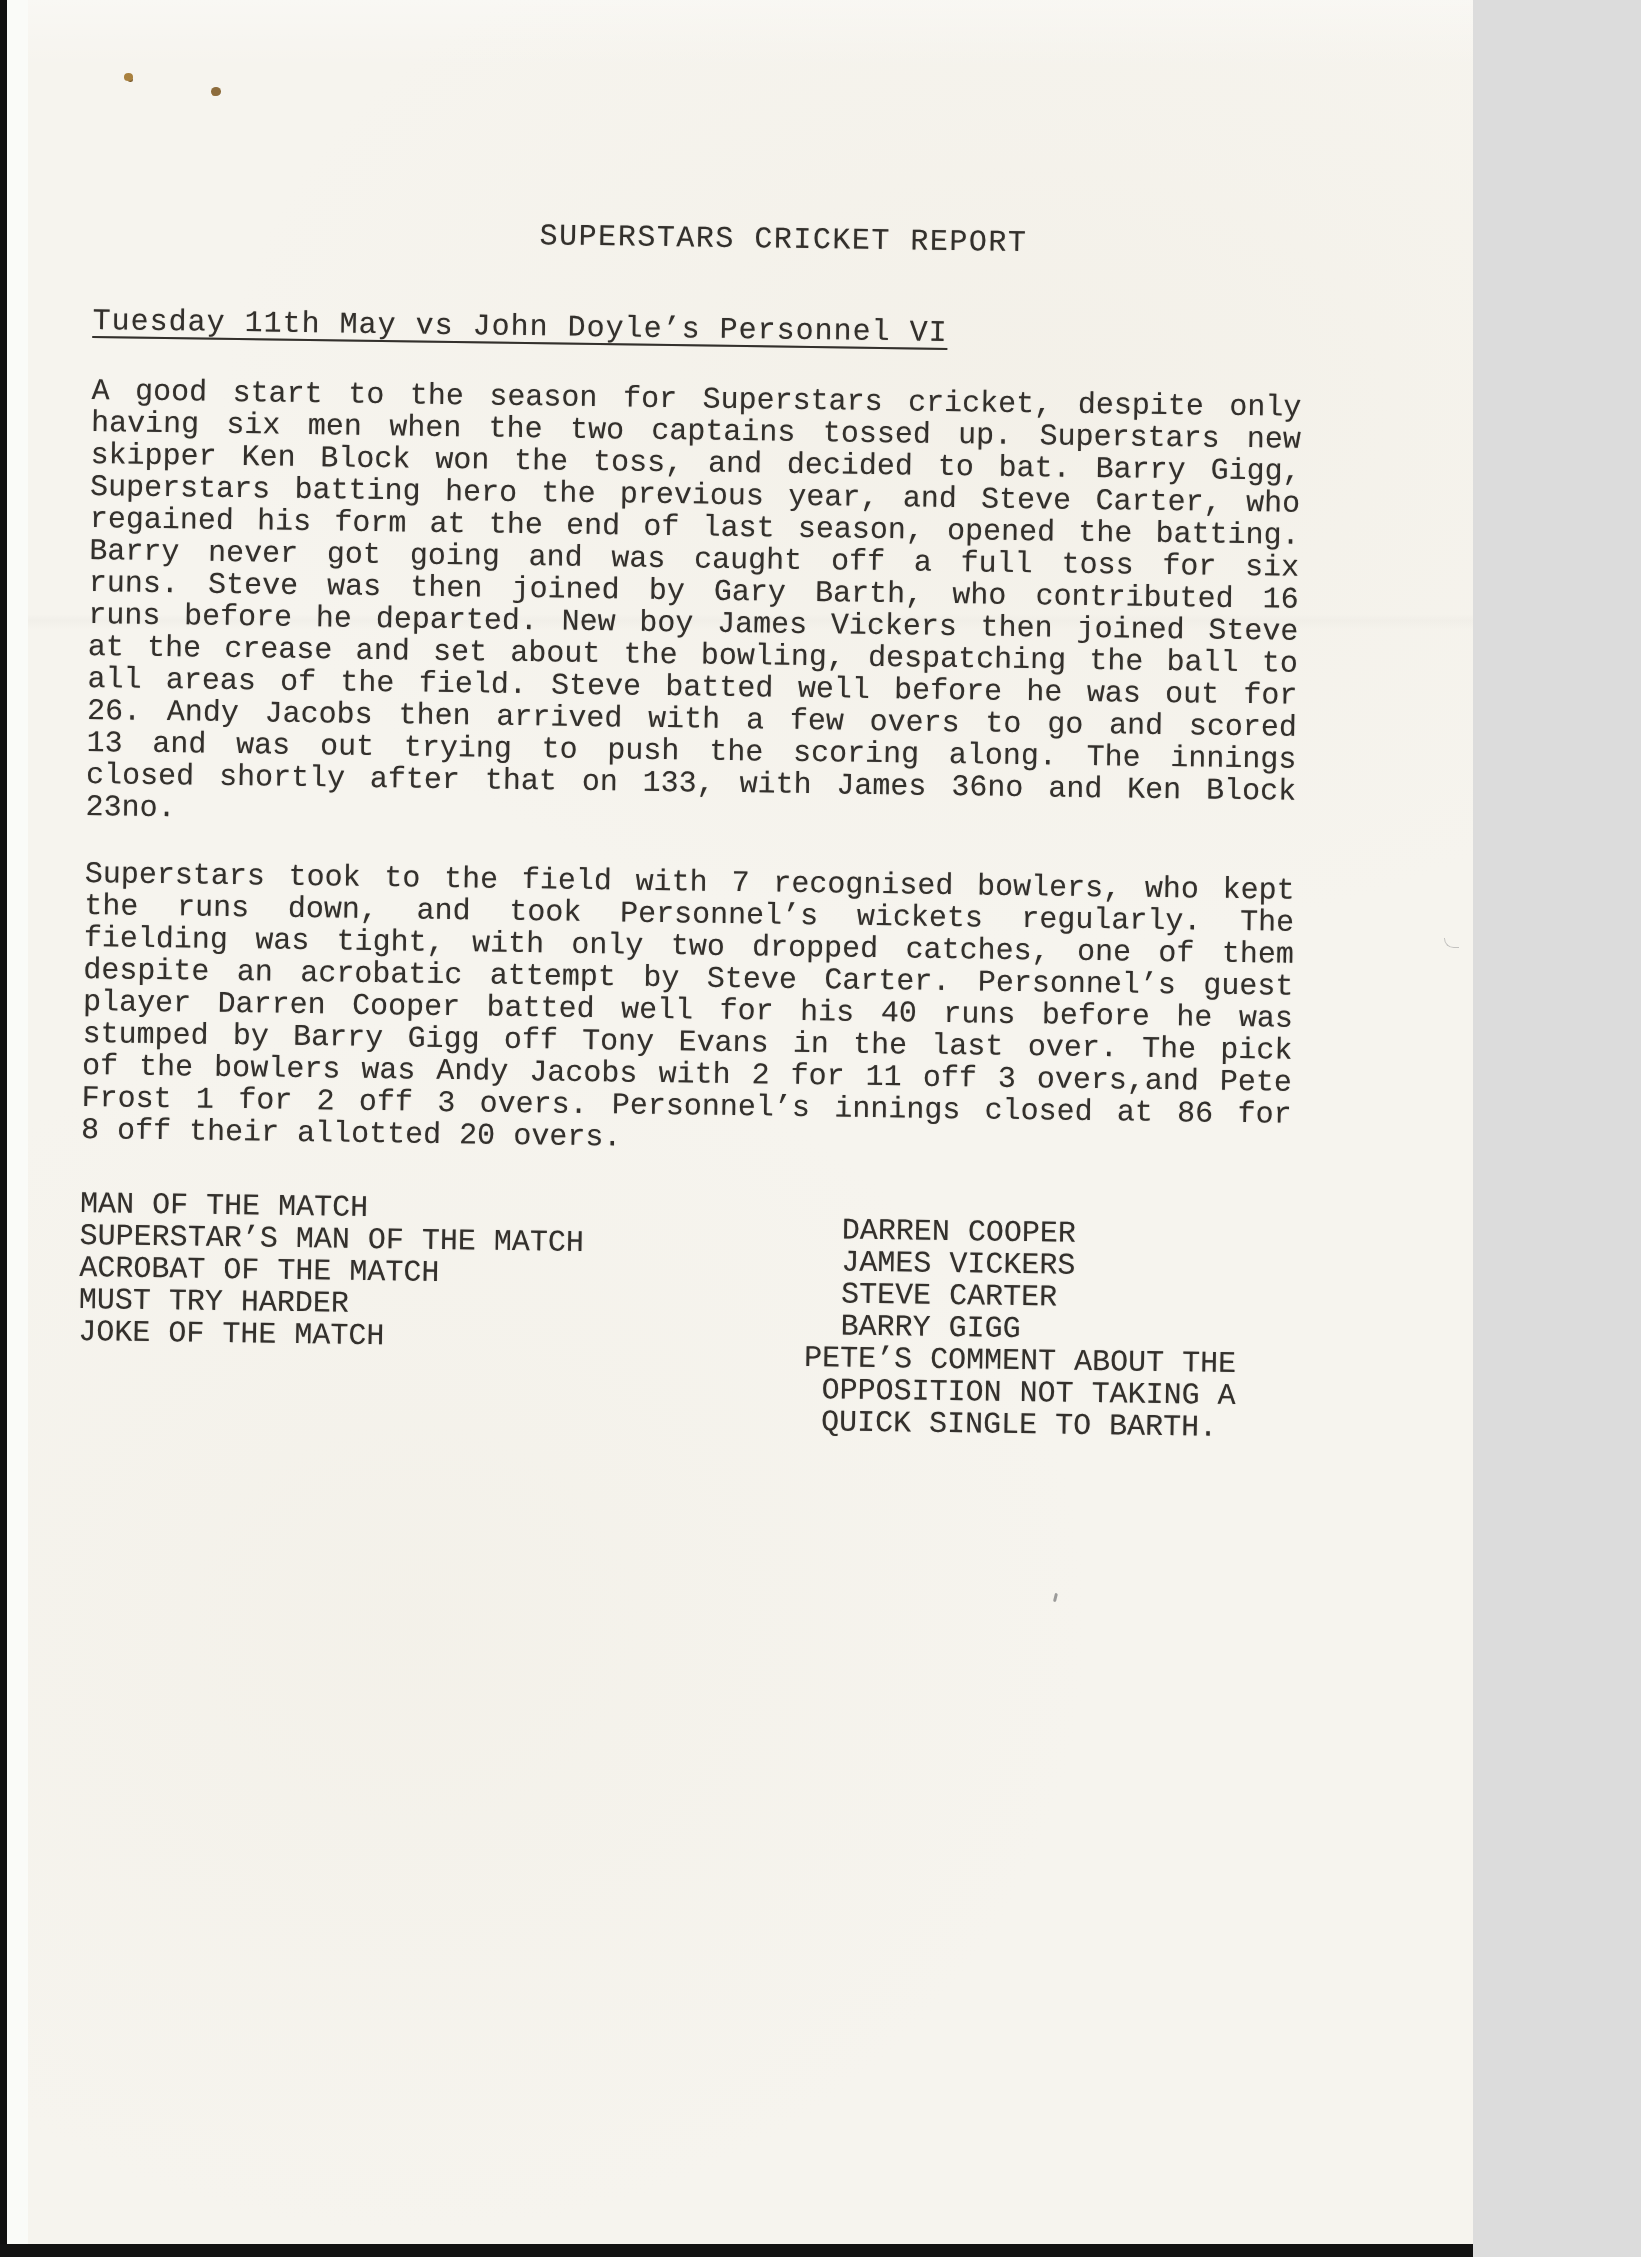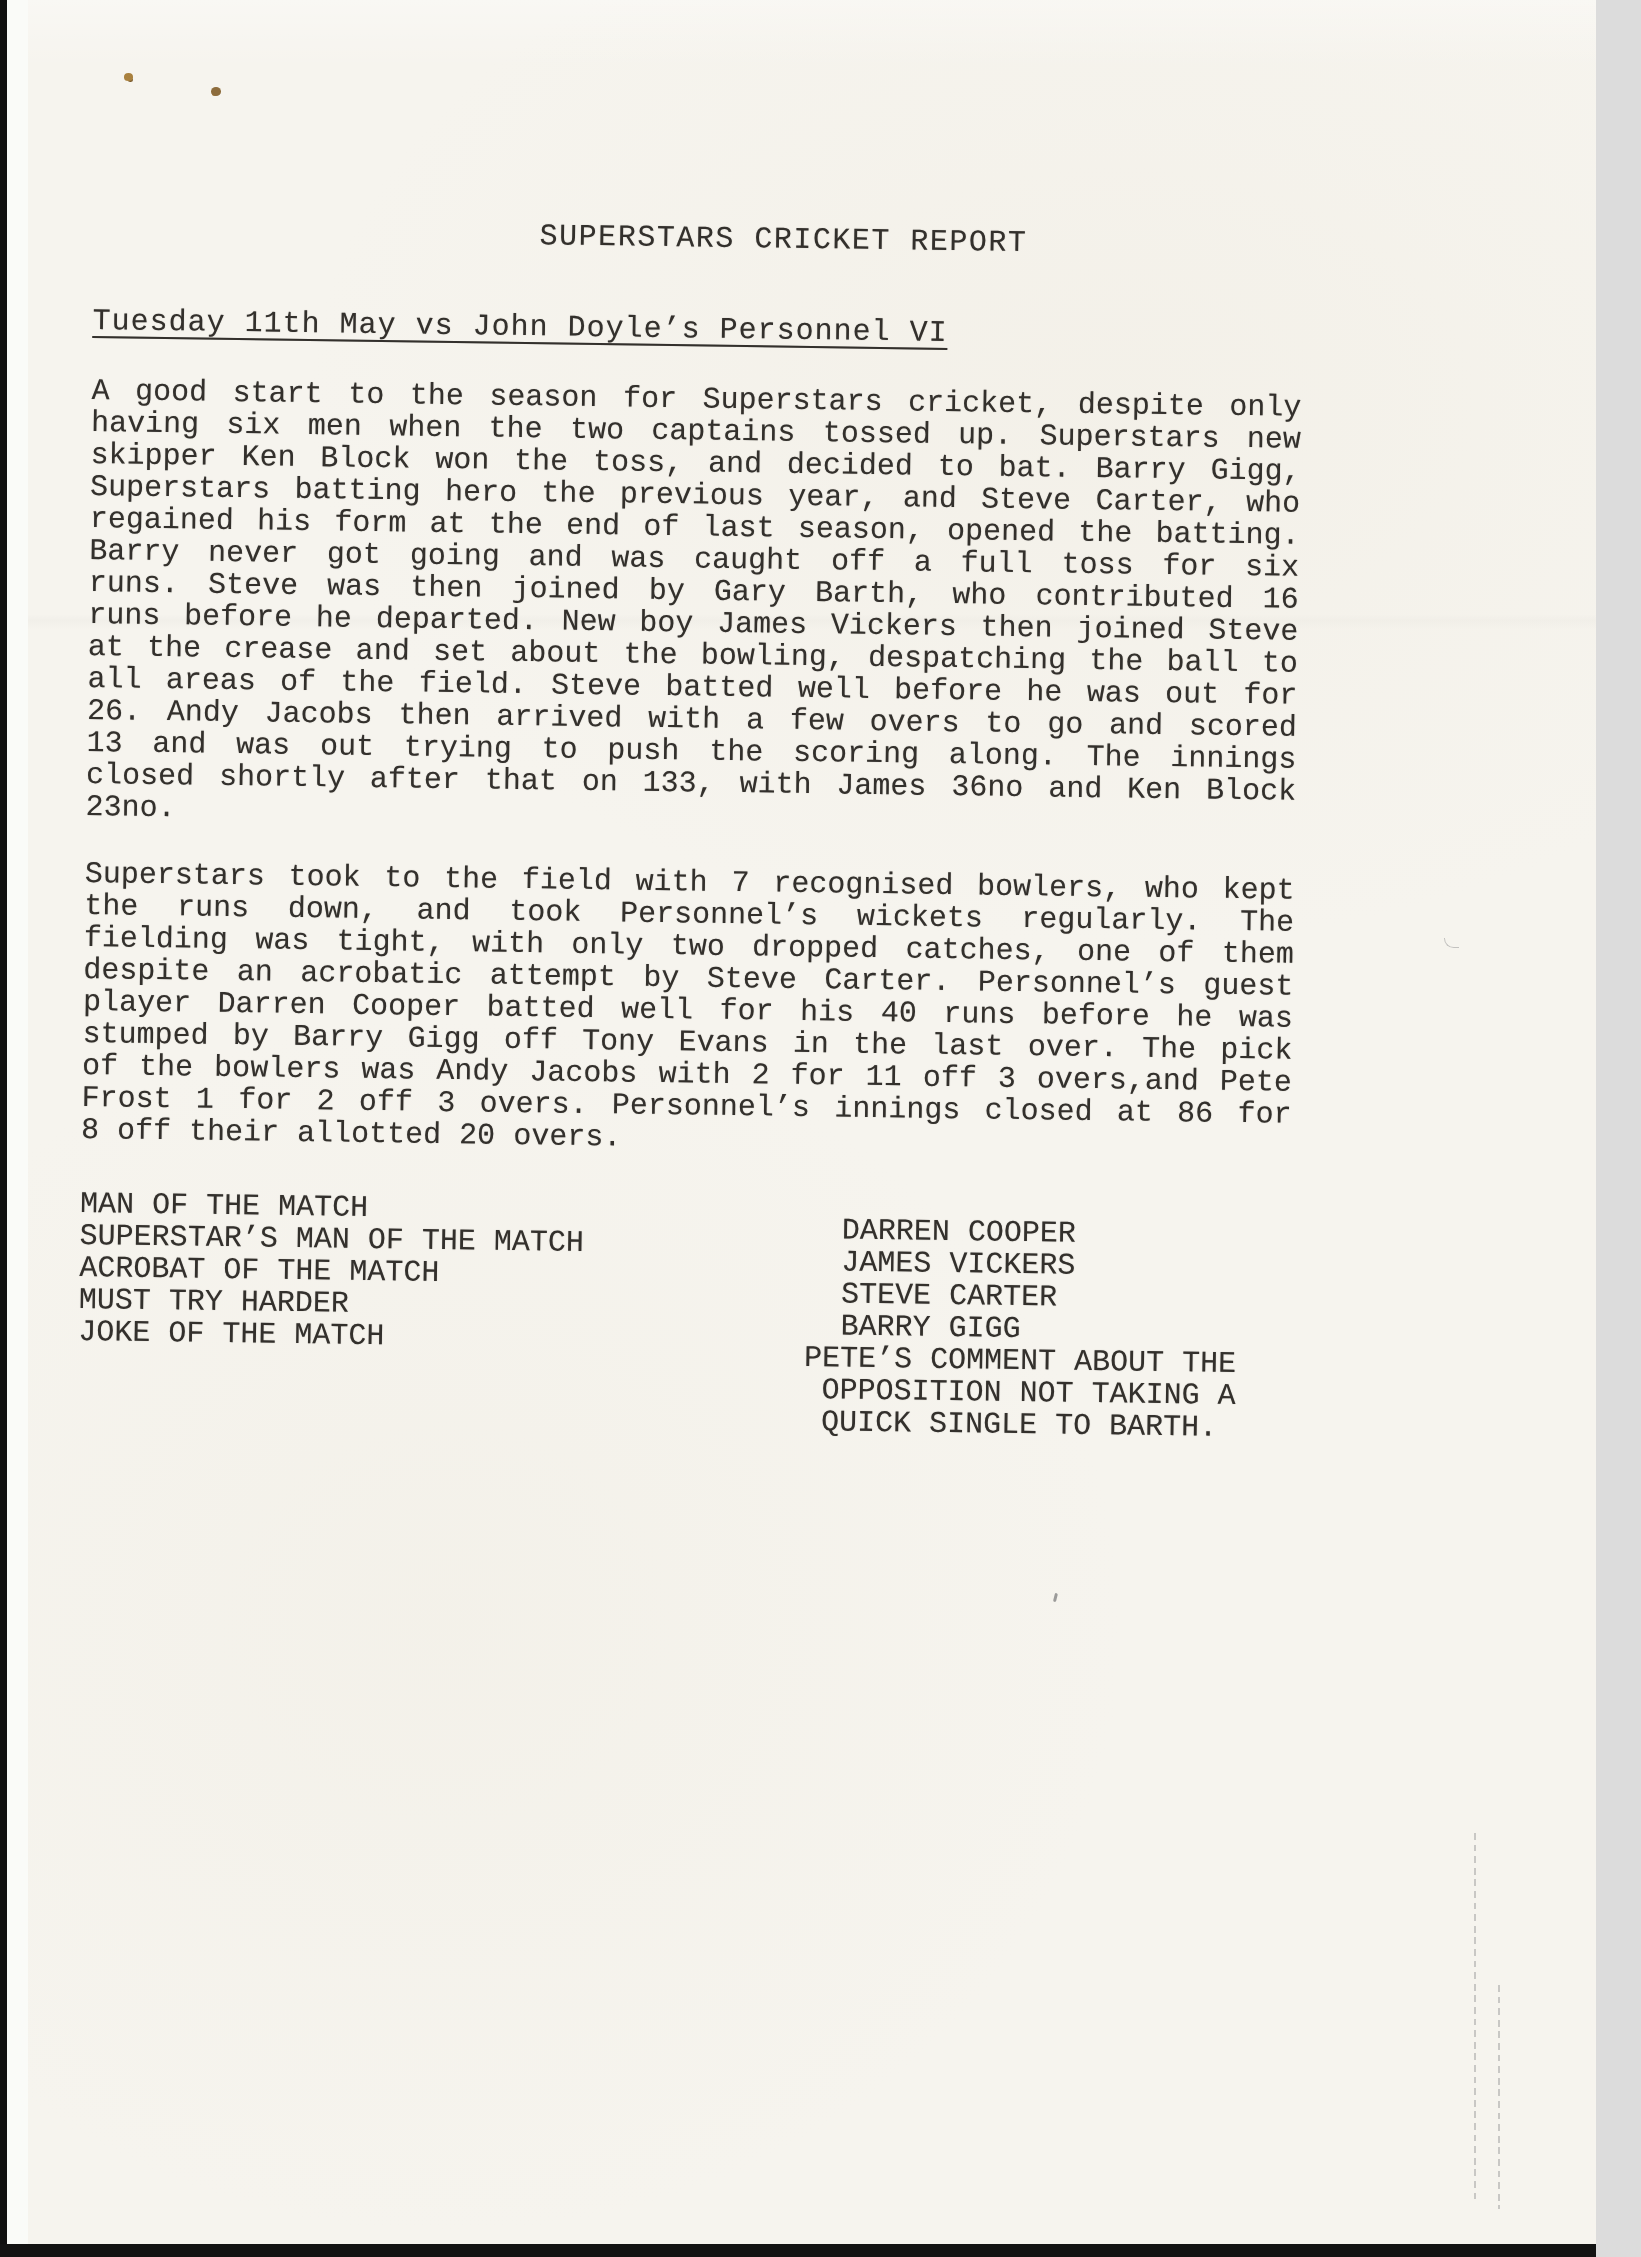--- a/index.html
+++ b/index.html
@@ -2,21 +2,21 @@
 <html><head>
 <meta charset="utf-8">
 <style>
   html,body{margin:0;padding:0;}
   body{
     width:1641px;height:2257px;
     font-family:"Liberation Mono", monospace;
     background:#dcdcdc;
   }
   .page{
-    position:relative;width:1596px;height:2257px;overflow:hidden;
+    position:relative;width:1473px;height:2257px;overflow:hidden;
     background-color:#f6f4ee;
     background-image:
       linear-gradient(to bottom, rgba(255,255,255,0.35), rgba(255,255,255,0) 3%),
       radial-gradient(1159px 772px at 70% 18%, rgba(240,236,226,0.45), rgba(240,236,226,0) 70%),
       radial-gradient(966px 869px at 28% 72%, rgba(241,238,229,0.5), rgba(241,238,229,0) 70%),
       linear-gradient(to bottom, rgba(0,0,0,0) 27.2%, rgba(0,0,0,0.018) 27.5%, rgba(0,0,0,0) 27.9%);
   }
   
   .edge-left{position:absolute;left:0;top:0;width:6.8px;height:2257px;background:#101010;}
   .strip-left{position:absolute;left:6.8px;top:0;width:21px;height:2245px;background:#fafbf8;}

